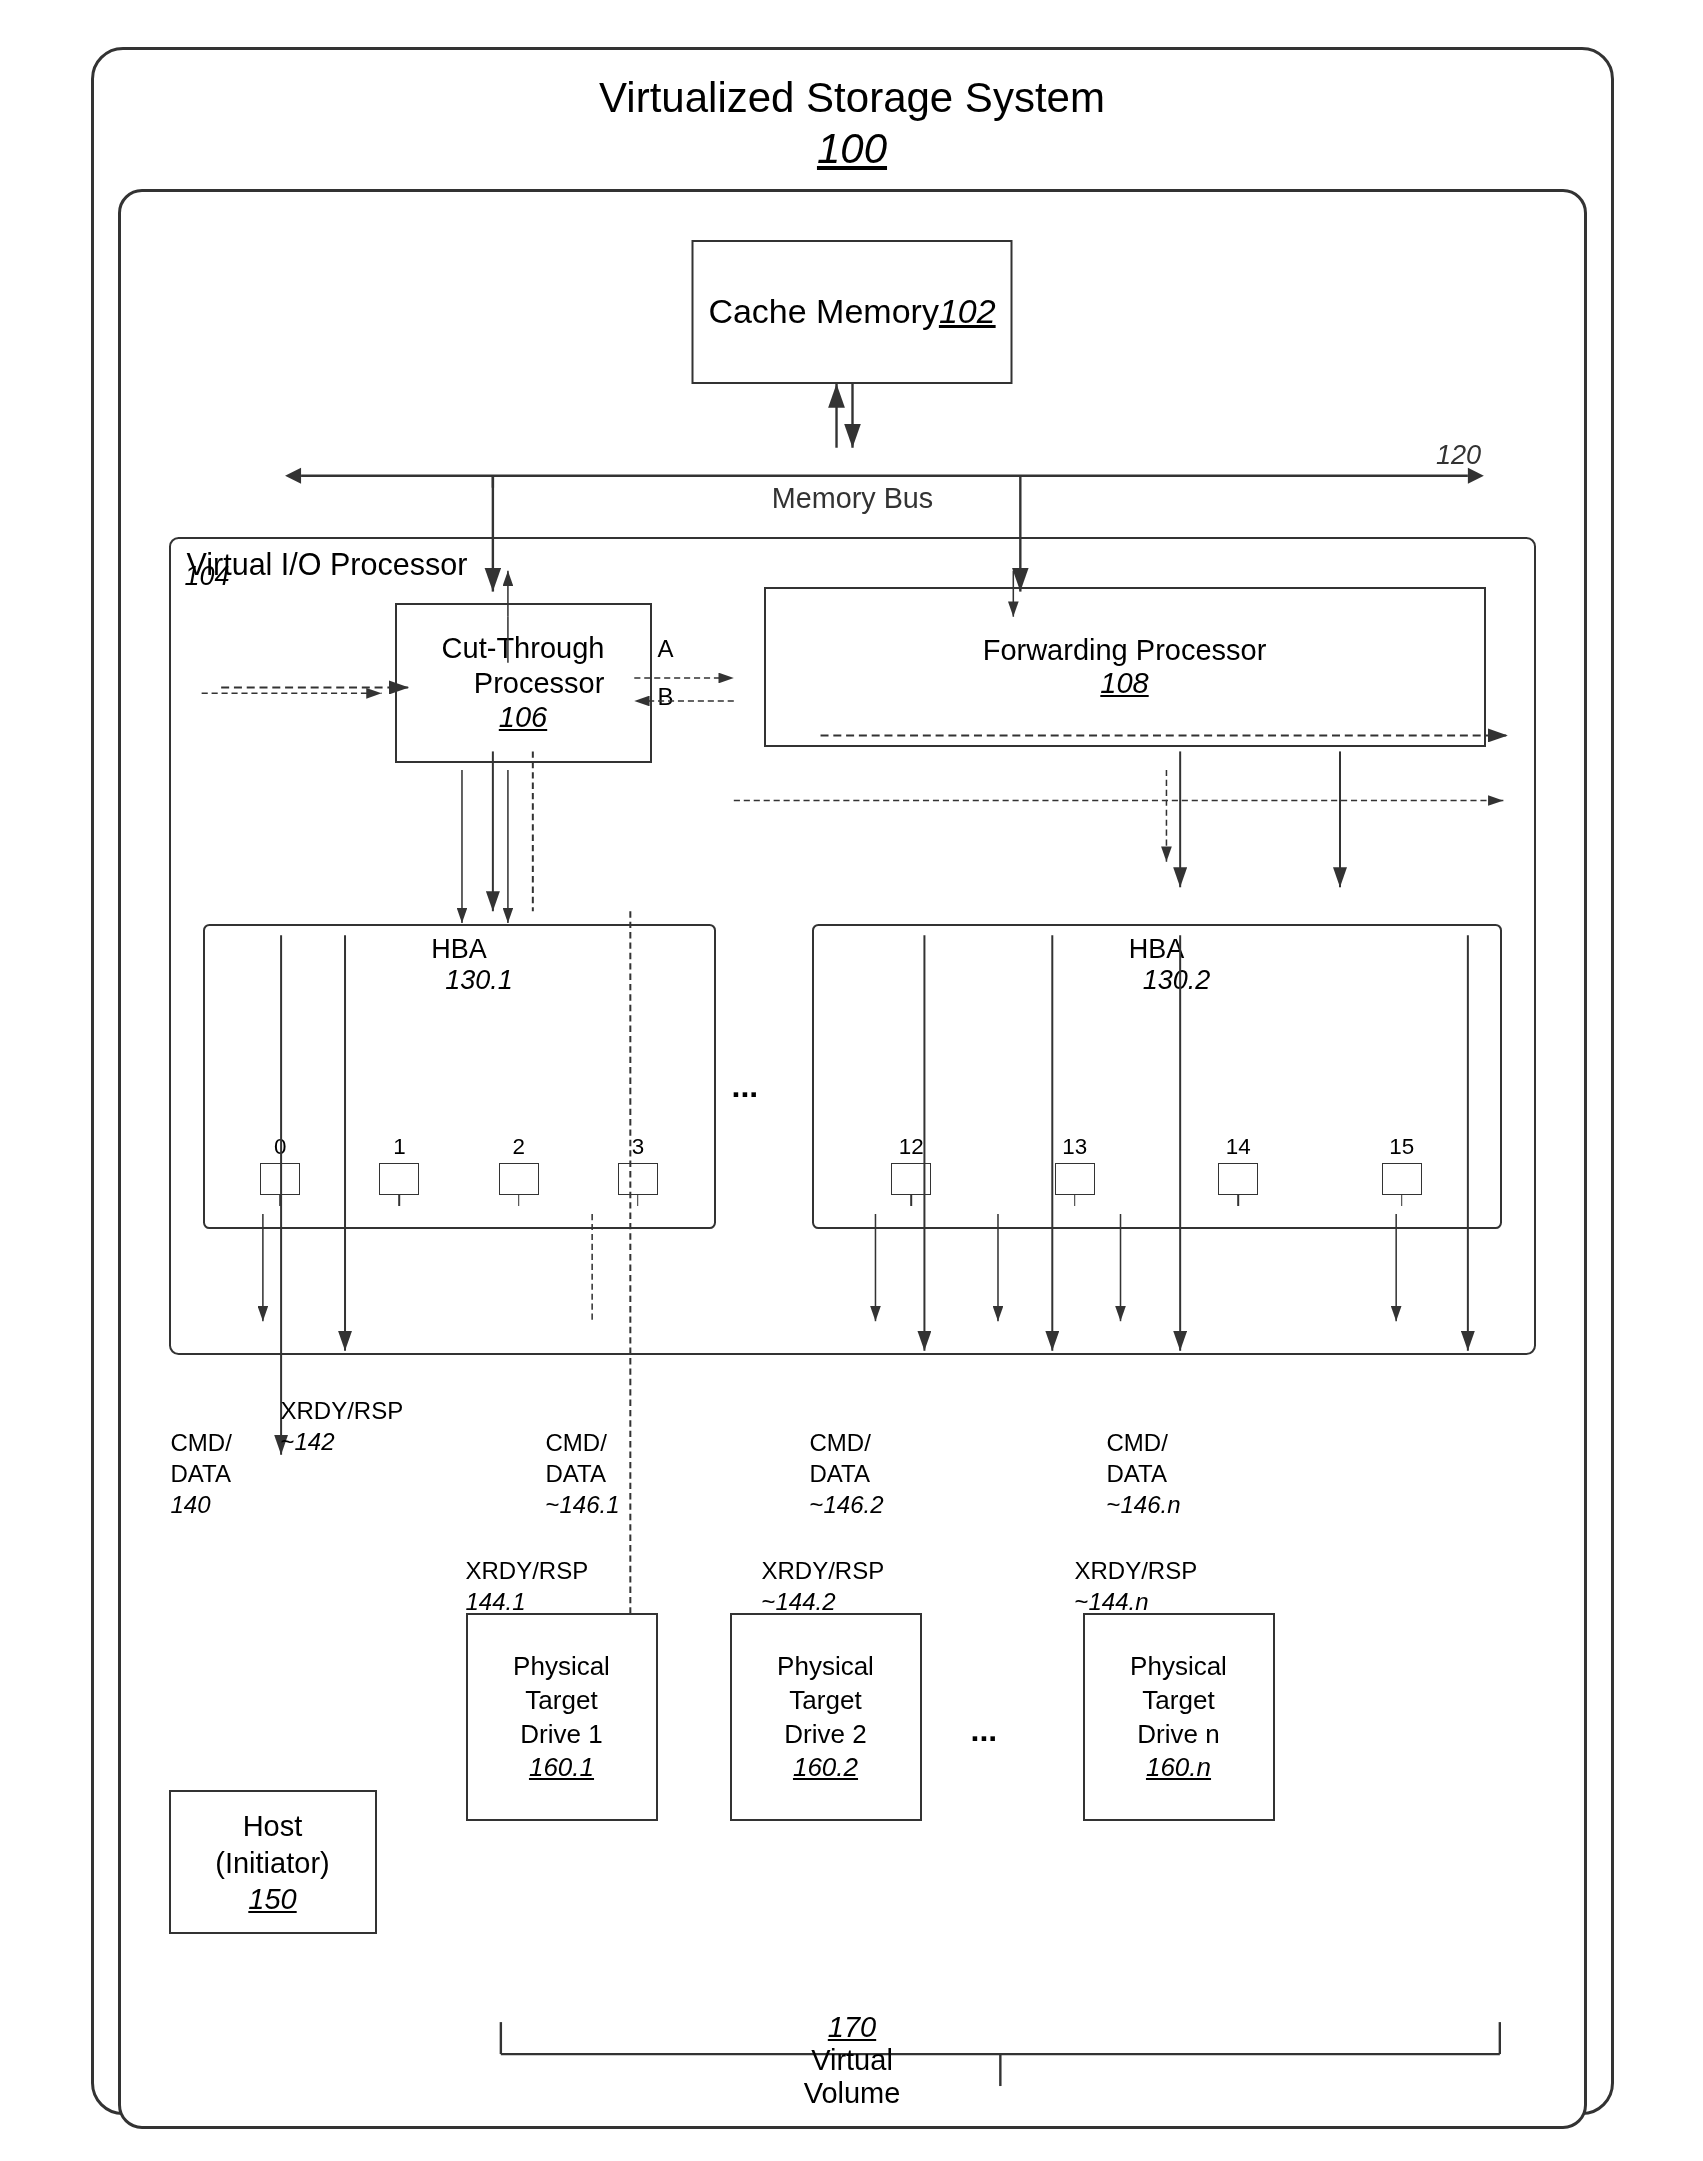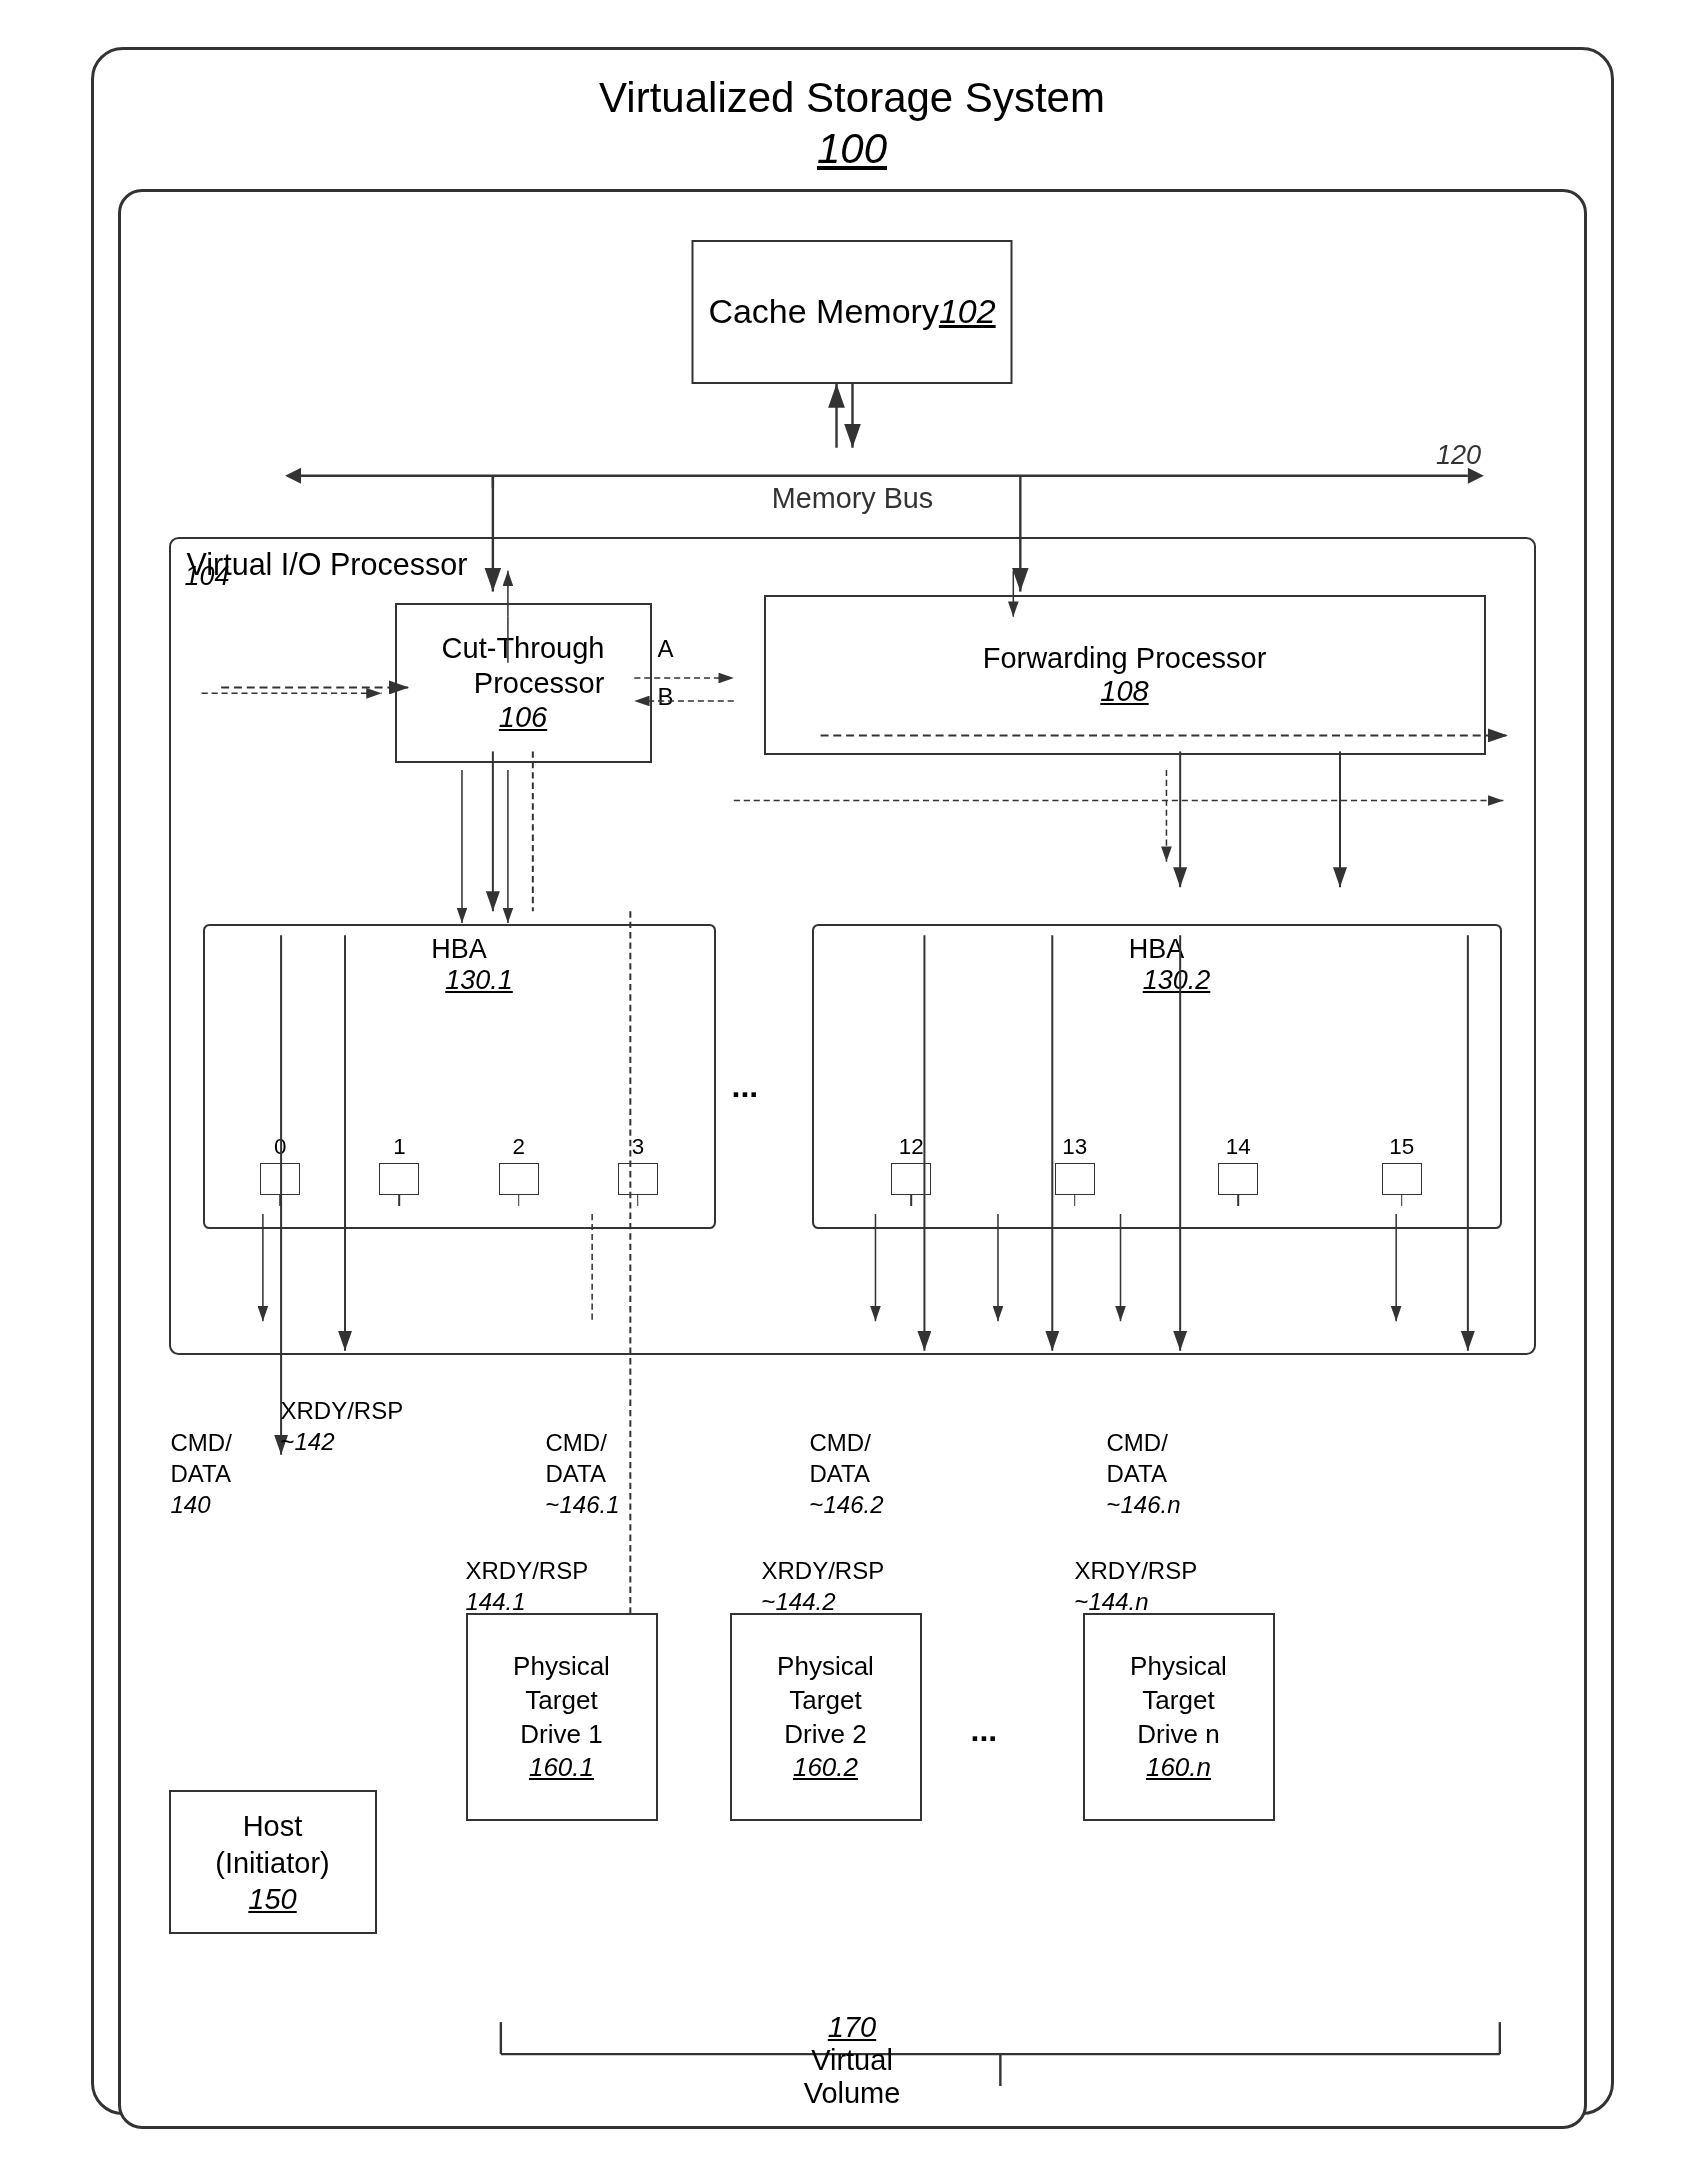--- a/index.html
+++ b/index.html
@@ -99,21 +99,21 @@
       align-items: center;
       justify-content: center;
       background: #fff;
     }
     .ctp-title { font-size: 29px; text-align: right; line-height: 1.2; }
     .ctp-num { font-size: 29px; font-style: italic; text-decoration: underline; }
 
     
     .fp-box {
       position: absolute;
-      top: 56px;
+      top: 48px;
       left: 593px;
       right: 48px;
       height: 160px;
       border: 2.4px solid #333;
       display: flex;
       flex-direction: column;
       align-items: center;
       justify-content: center;
       background: #fff;
     }
@@ -137,21 +137,20 @@
       right: 32px;
     }
     .hba-label {
       font-size: 27px;
       text-align: center;
       margin-top: 8px;
     }
     .hba-num {
       font-size: 27px;
       font-style: italic;
-      text-decoration: underline;
       text-align: center;
       padding-left: 40px;
     }
 
     
     .ports-row {
       position: absolute;
       bottom: 32px;
       left: 16px;
       right: 16px;

